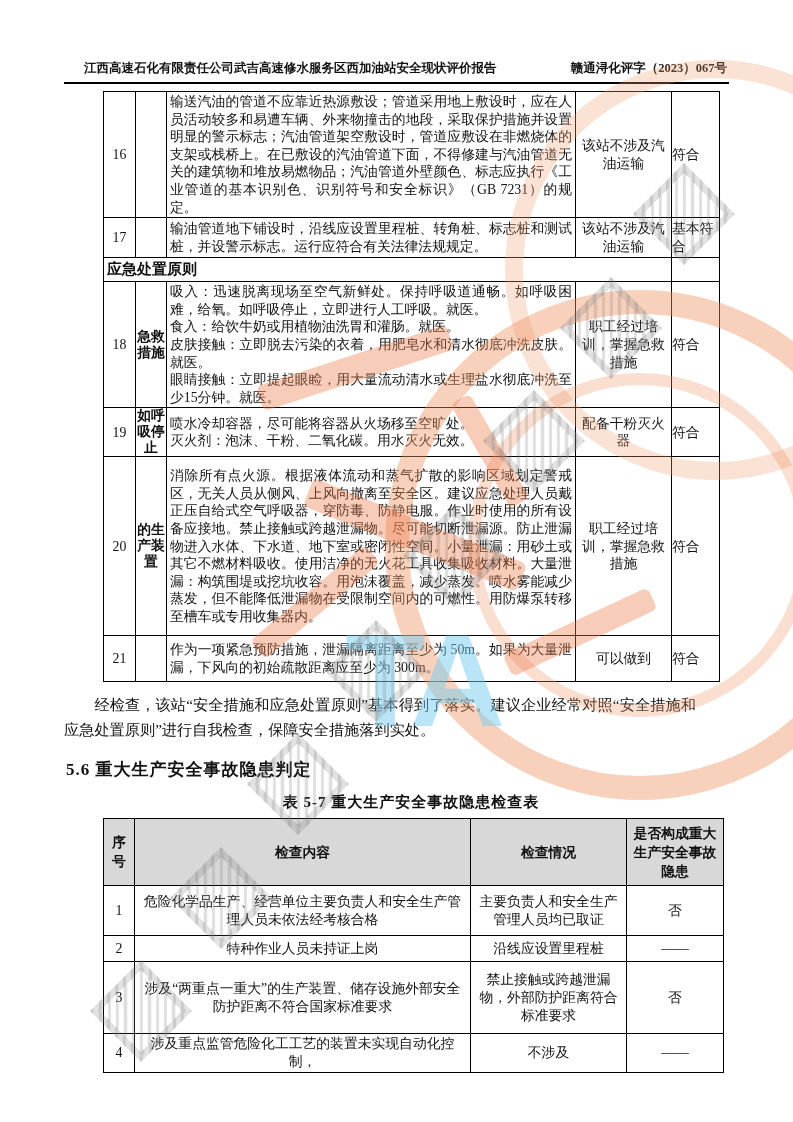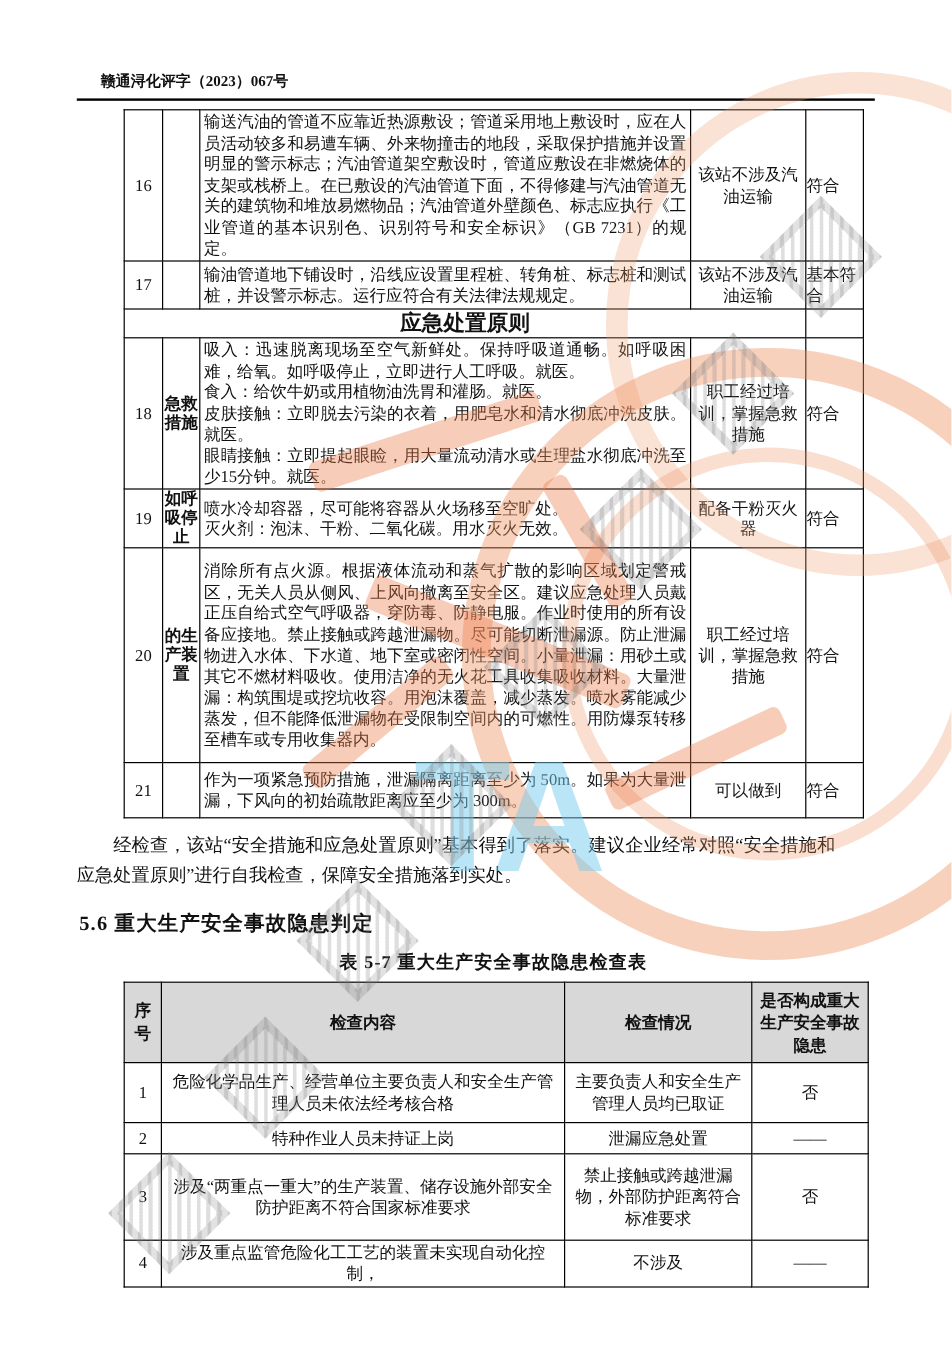--- a/index.html
+++ b/index.html
@@ -27,21 +27,21 @@
   td, th { border: 1.5px solid #000; vertical-align: middle; font-weight: normal; }
 
   
   .t1 { width: 616px; margin: 7px 0 0 39px; font-size: 13.8px; }
   .t1 td { padding: 1px 3px; line-height: 17.6px; }
   .t1 .c-no   { text-align: center; padding: 0; }
   .t1 .c-sub  { text-align: center; padding: 0; line-height: 16px; font-weight: bold; }
   .t1 .c-text { text-align: justify; white-space: pre-line; }
   .t1 .c-stat { text-align: center; padding: 1px 2px; }
   .t1 .c-res  { text-align: left; padding: 0; }
-  .t1 .section-row td { text-align: center; font-weight: bold; font-size: 18px; }
+  .t1 .section-row td { text-align: left; font-weight: bold; font-size: 15px; }
 
   
   .para {
     width: 632px; margin: 10px 0 0 0;
     font-size: 15.2px; line-height: 25px;
     text-align: justify; text-indent: 2em;
   }
 
   
   .sec-heading { margin: 16px 0 0 2px; font-size: 17px; font-weight: bold; letter-spacing: 1px; }
@@ -106,20 +106,21 @@
   .h7 { left: 575px; top: 292px; }
   .h8 { left: 648px; top: 178px; }
 </style>
 </head>
 <body>
 
 <div class="page">
   <div class="content">
 
     <div class="pg-header">
+      <span class="hdr-left">江西高速石化有限责任公司武吉高速修水服务区西加油站安全现状评价报告</span>
       <span class="hdr-right">赣通浔化评字（2023）067号</span>
     </div>
 
     <table class="t1">
       <colgroup>
         <col style="width:32px">
           <col style="width:31px">
           <col style="width:409px">
           <col style="width:96px">
           <col style="width:48px">
@@ -200,21 +201,21 @@
       </tr>
       <tr style="height:50px">
         <td class="c-no">1</td>
         <td class="c-text">危险化学品生产、经营单位主要负责人和安全生产管理人员未依法经考核合格</td>
         <td class="c-stat">主要负责人和安全生产管理人员均已取证</td>
         <td class="c-res">否</td>
       </tr>
       <tr style="height:26px">
         <td class="c-no">2</td>
         <td class="c-text">特种作业人员未持证上岗</td>
-        <td class="c-stat">泄漏应急处置</td>
+        <td class="c-stat">沿线应设置里程桩</td>
         <td class="c-res">——</td>
       </tr>
       <tr style="height:72px">
         <td class="c-no">3</td>
         <td class="c-text">涉及“两重点一重大”的生产装置、储存设施外部安全防护距离不符合国家标准要求</td>
         <td class="c-stat">禁止接触或跨越泄漏物，外部防护距离符合标准要求</td>
         <td class="c-res">否</td>
       </tr>
       <tr style="height:26px">
         <td class="c-no">4</td>

